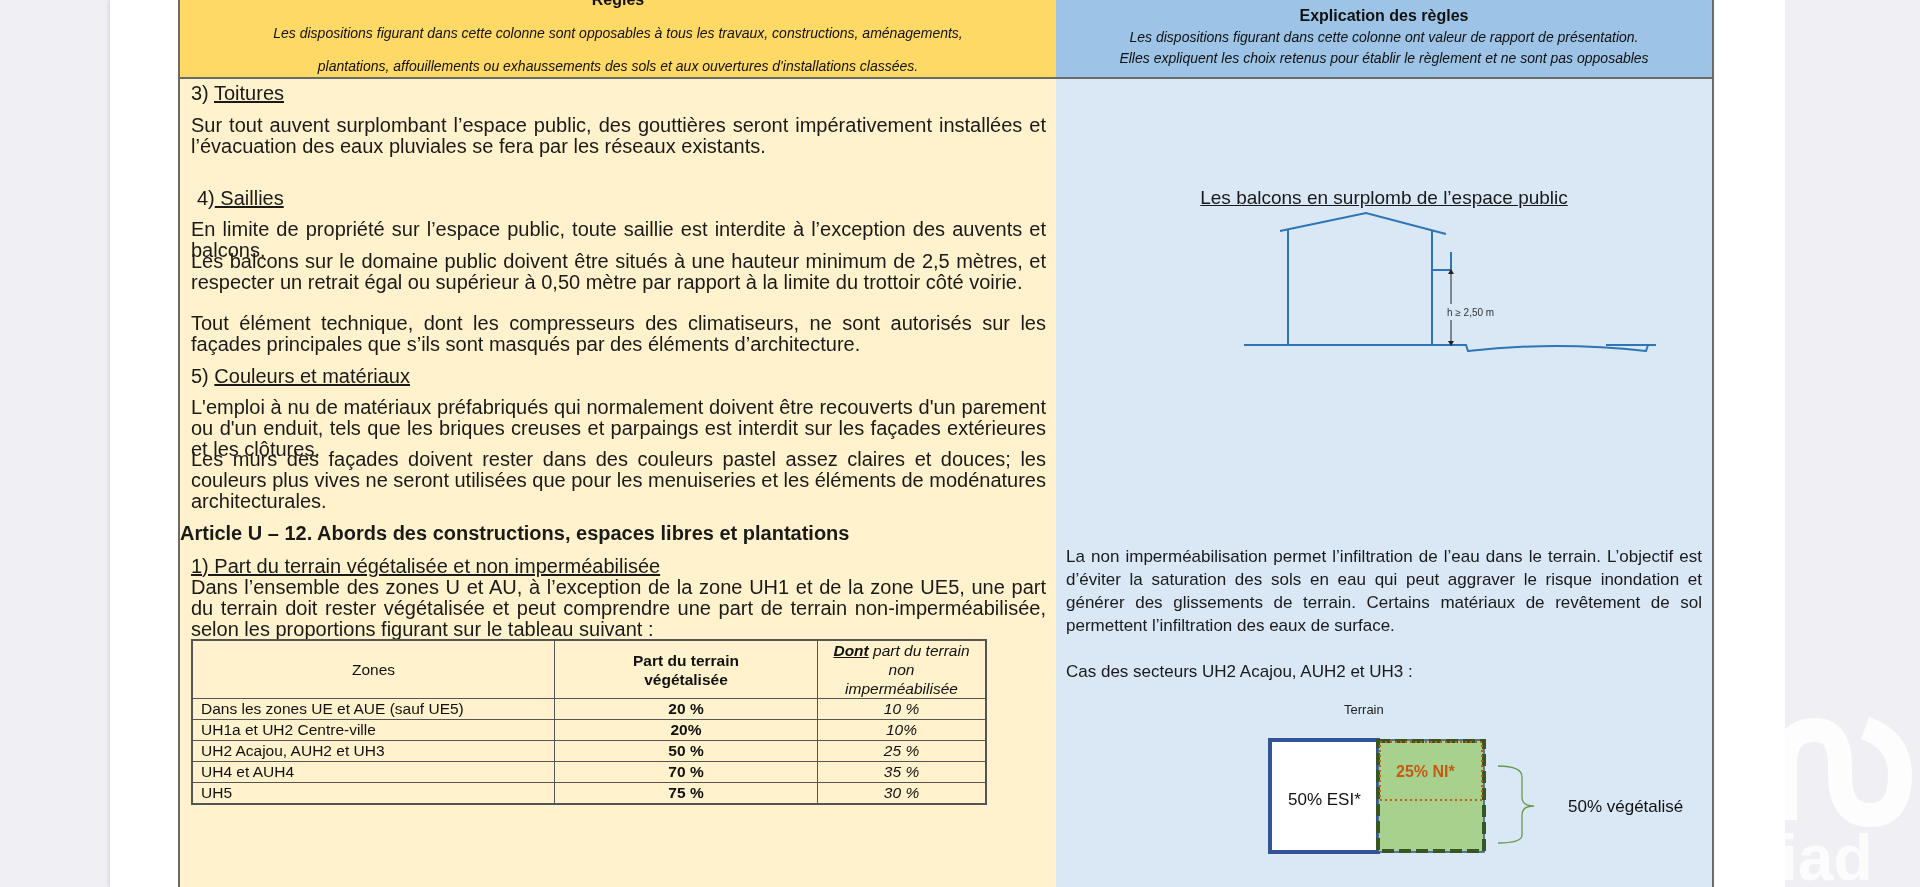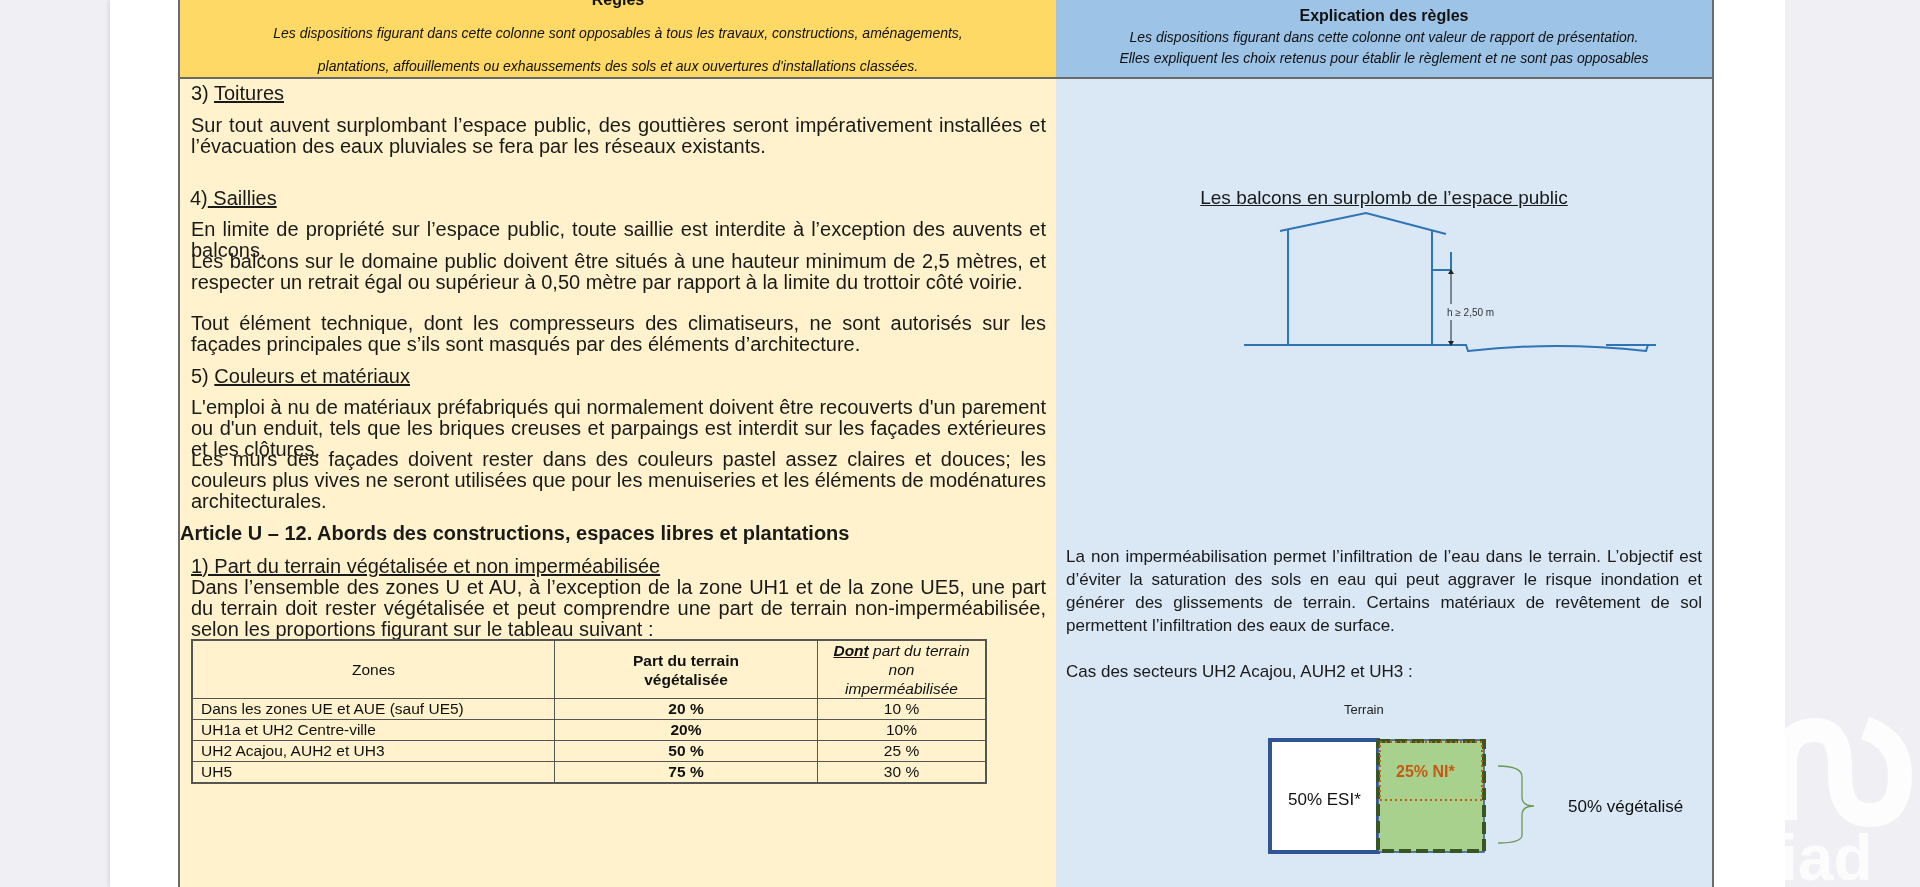--- a/index.html
+++ b/index.html
@@ -48,21 +48,21 @@
   .u { text-decoration:underline; }
   .b { font-weight:bold; }
 
   table.zones {
     position:absolute; left:11px; top:560px; width:796px; border-collapse:collapse;
     font-size:15.5px; color:#111; border:2px solid #555;
   }
   table.zones td, table.zones th { border:1px solid #555; padding:0 8px; height:20px; line-height:20px; }
   table.zones th { font-weight:normal; }
   table.zones .c2 { text-align:center; font-weight:bold; }
-  table.zones .c3 { text-align:center; }
+  table.zones .c3 { text-align:center; font-style:italic; }
   table.zones th.h2 { font-weight:bold; line-height:19px; }
   table.zones th.h3 { font-style:italic; line-height:19px; }
 
   .small-cap { position:absolute; font-size:19px; color:#1a1a1a;text-decoration:underline; }
   svg text { font-family:"Liberation Sans", sans-serif; }
 </style>
 </head>
 <body>
 
 <div class="left-bg"></div>
@@ -76,21 +76,21 @@
       <div class="head-title">Règles</div>
       <div class="head-sub">Les dispositions figurant dans cette colonne sont opposables à tous les travaux, constructions, aménagements,</div>
       <div class="head-sub">plantations, affouillements ou exhaussements des sols et aux ouvertures d'installations classées.</div>
     </div>
     <div class="body-left">
       <div class="txt" style="left:11px; top:4px;">
         <span>3) </span><span class="u">Toitures </span>
       </div>
       <div class="txt just" style="left:11px; top:36px; width:855px;">Sur tout auvent surplombant l’espace public, des gouttières seront impérativement installées et l’évacuation des eaux pluviales se fera par les réseaux existants.</div>
 
-      <div class="txt" style="left:10px; top:109px;">
+      <div class="txt" style="left:17px; top:109px;">
         <span>4)</span><span class="u"> Saillies</span>
       </div>
       <div class="txt just" style="left:11px; top:140px; width:855px;">En limite de propriété sur l’espace public, toute saillie est interdite à l’exception des auvents et balcons.</div>
       <div class="txt just" style="left:11px; top:172px; width:855px;">Les balcons sur le domaine public doivent être situés à une hauteur minimum de 2,5 mètres, et respecter un retrait égal ou supérieur à 0,50 mètre par rapport à la limite du trottoir côté voirie.</div>
       <div class="txt just" style="left:11px; top:234px; width:855px;">Tout élément technique, dont les compresseurs des climatiseurs, ne sont autorisés sur les façades principales que s’ils sont masqués par des éléments d’architecture.</div>
 
       <div class="txt" style="left:11px; top:287px;">
         <span>5) </span><span class="u">Couleurs et matériaux</span>
       </div>
       <div class="txt just" style="left:11px; top:318px; width:855px;">L'emploi à nu de matériaux préfabriqués qui normalement doivent être recouverts d'un parement ou d'un enduit, tels que les briques creuses et parpaings est interdit sur les façades extérieures et les clôtures.</div>
@@ -120,20 +120,25 @@
         </tr>
         <tr>
           <td>UH1a et UH2 Centre-ville</td>
           <td class="c2">20%</td>
           <td class="c3">10%</td>
         </tr>
         <tr>
           <td>UH2 Acajou, AUH2 et UH3</td>
           <td class="c2">50 %</td>
           <td class="c3">25 %</td>
+        </tr>
+        <tr>
+          <td>UH4 et AUH4</td>
+          <td class="c2">70 %</td>
+          <td class="c3">35 %</td>
         </tr>
         <tr>
           <td>UH5</td>
           <td class="c2">75 %</td>
           <td class="c3">30 %</td>
         </tr>
       </tbody>
         </table>
     </div>
   </div>

